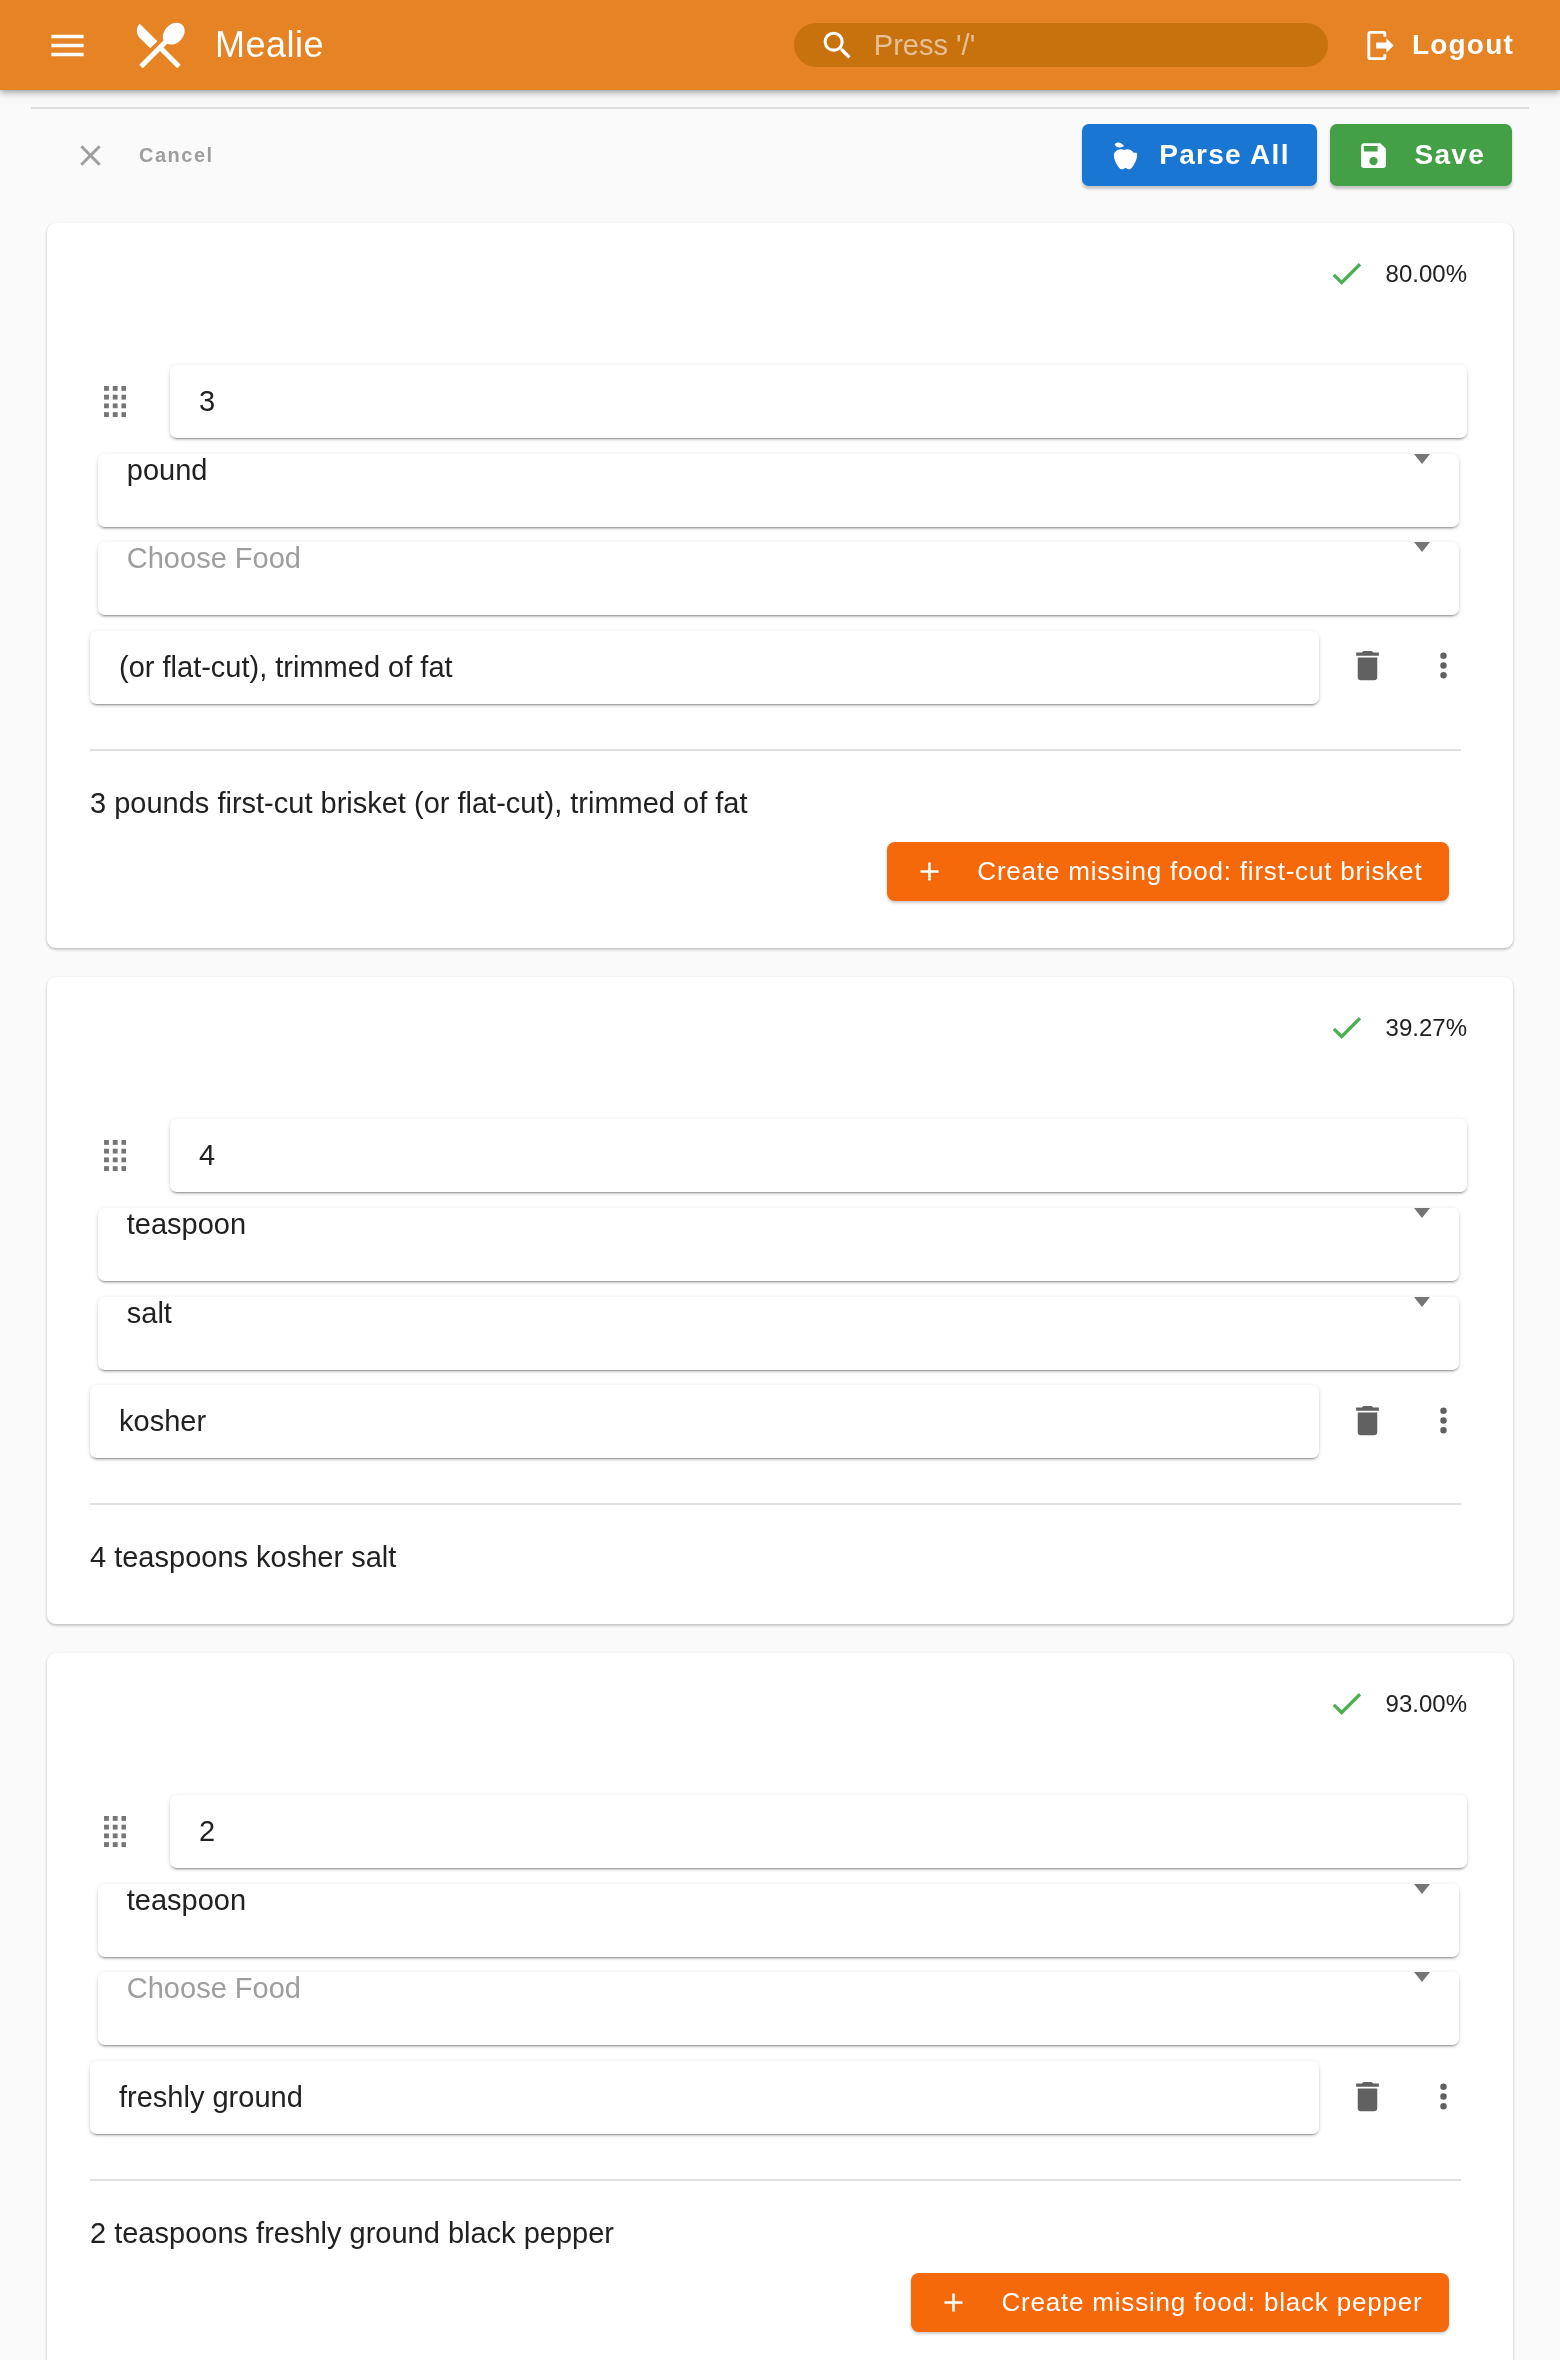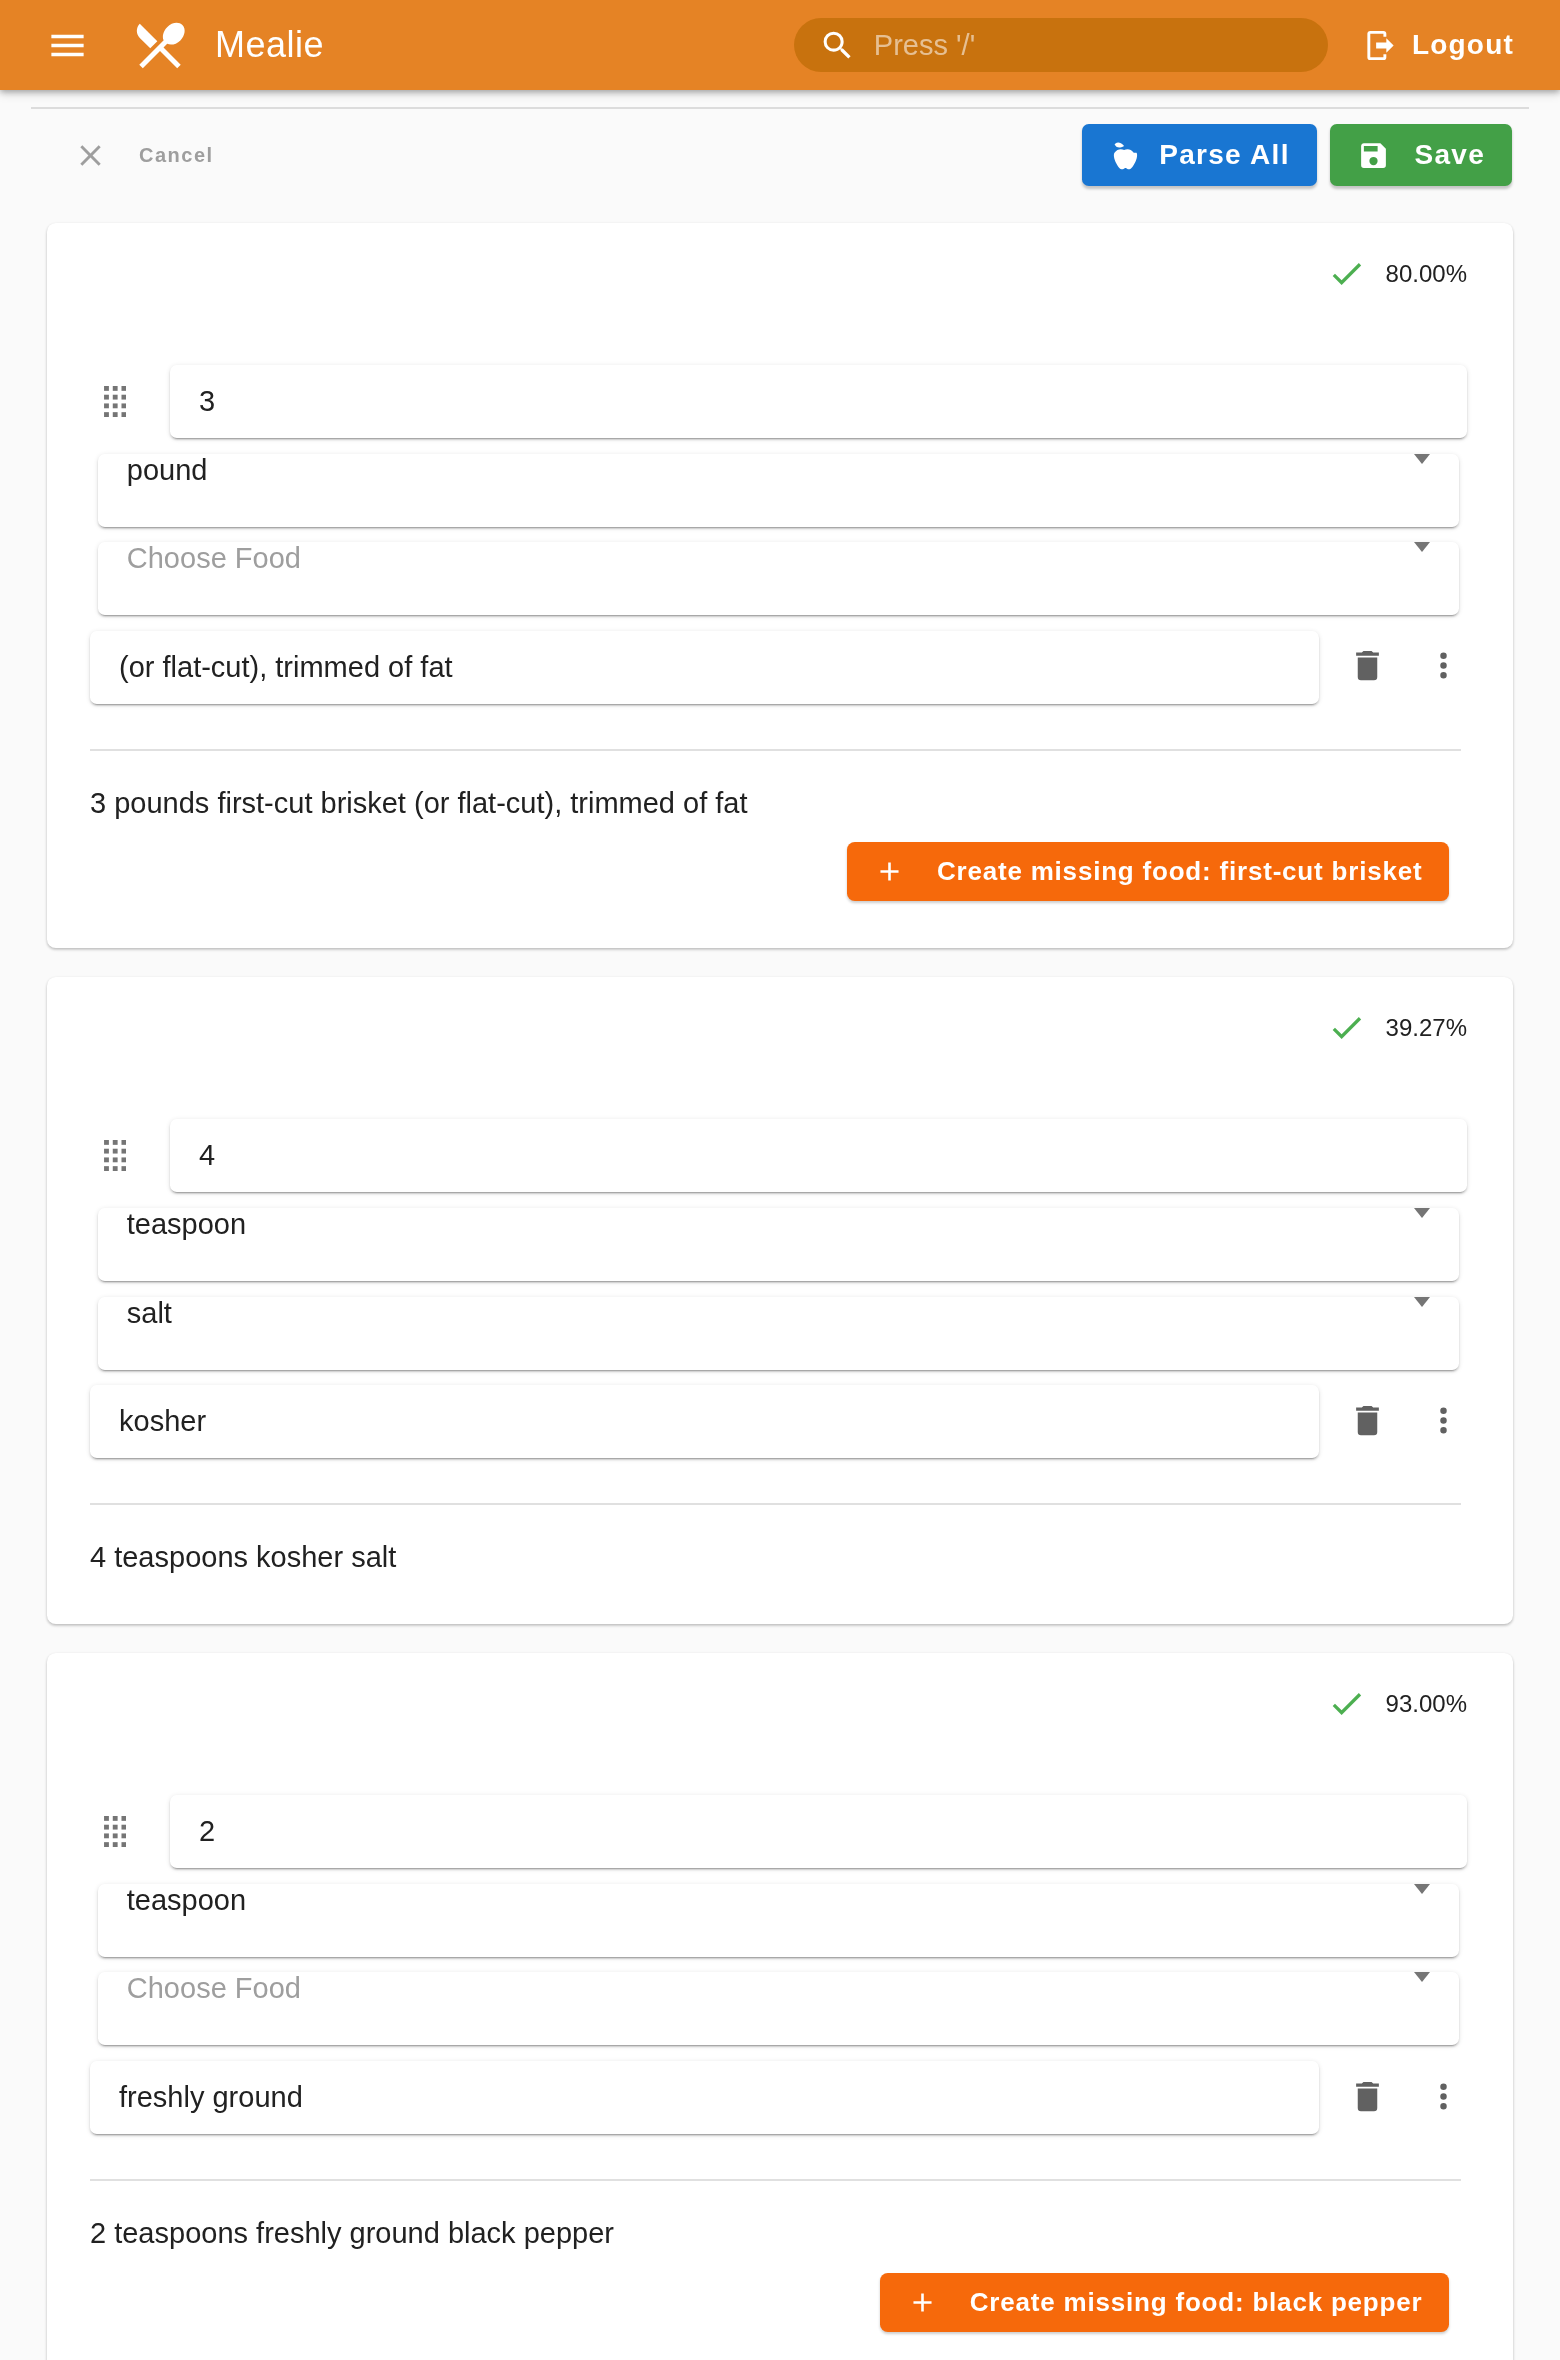--- a/index.html
+++ b/index.html
@@ -28,21 +28,21 @@
   .app-title {
     margin-left: 25px;
     font-size: 36px;
     color: #fff;
     letter-spacing: 0.5px;
     font-weight: 400;
   }
   .search-pill {
     margin-left: auto;
     width: 534px;
-    height: 54px;
+    height: 44px;
     border-radius: 31px;
     background: var(--search_pill, #C8720E);
     display: flex;
     align-items: center;
     padding: 0 25px;
     cursor: text;
   }
   .search-pill svg { width: 37px; height: 37px; fill: #fff; flex: none; }
   .search-placeholder {
     margin-left: 17.6px;
@@ -175,21 +175,21 @@
     cursor: pointer;
     background: var(--create_food_orange, #F6690B);
     color: #fff;
     height: 59px;
     border-radius: 7.8px;
     display: flex;
     align-items: center;
     gap: 32px;
     padding: 16px 27px;
     font-size: 26px;
-    font-weight: 700;
+    font-weight: 400;
     letter-spacing: 0.8px;
     font-family: inherit;
     box-shadow: 0 2px 2.9px rgba(0,0,0,0.2);
   }
   .create-btn svg { width: 31px; height: 31px; fill: #fff; }
 
   input::placeholder { color: #9E9E9E; }
 </style>
 </head>
 <body>

